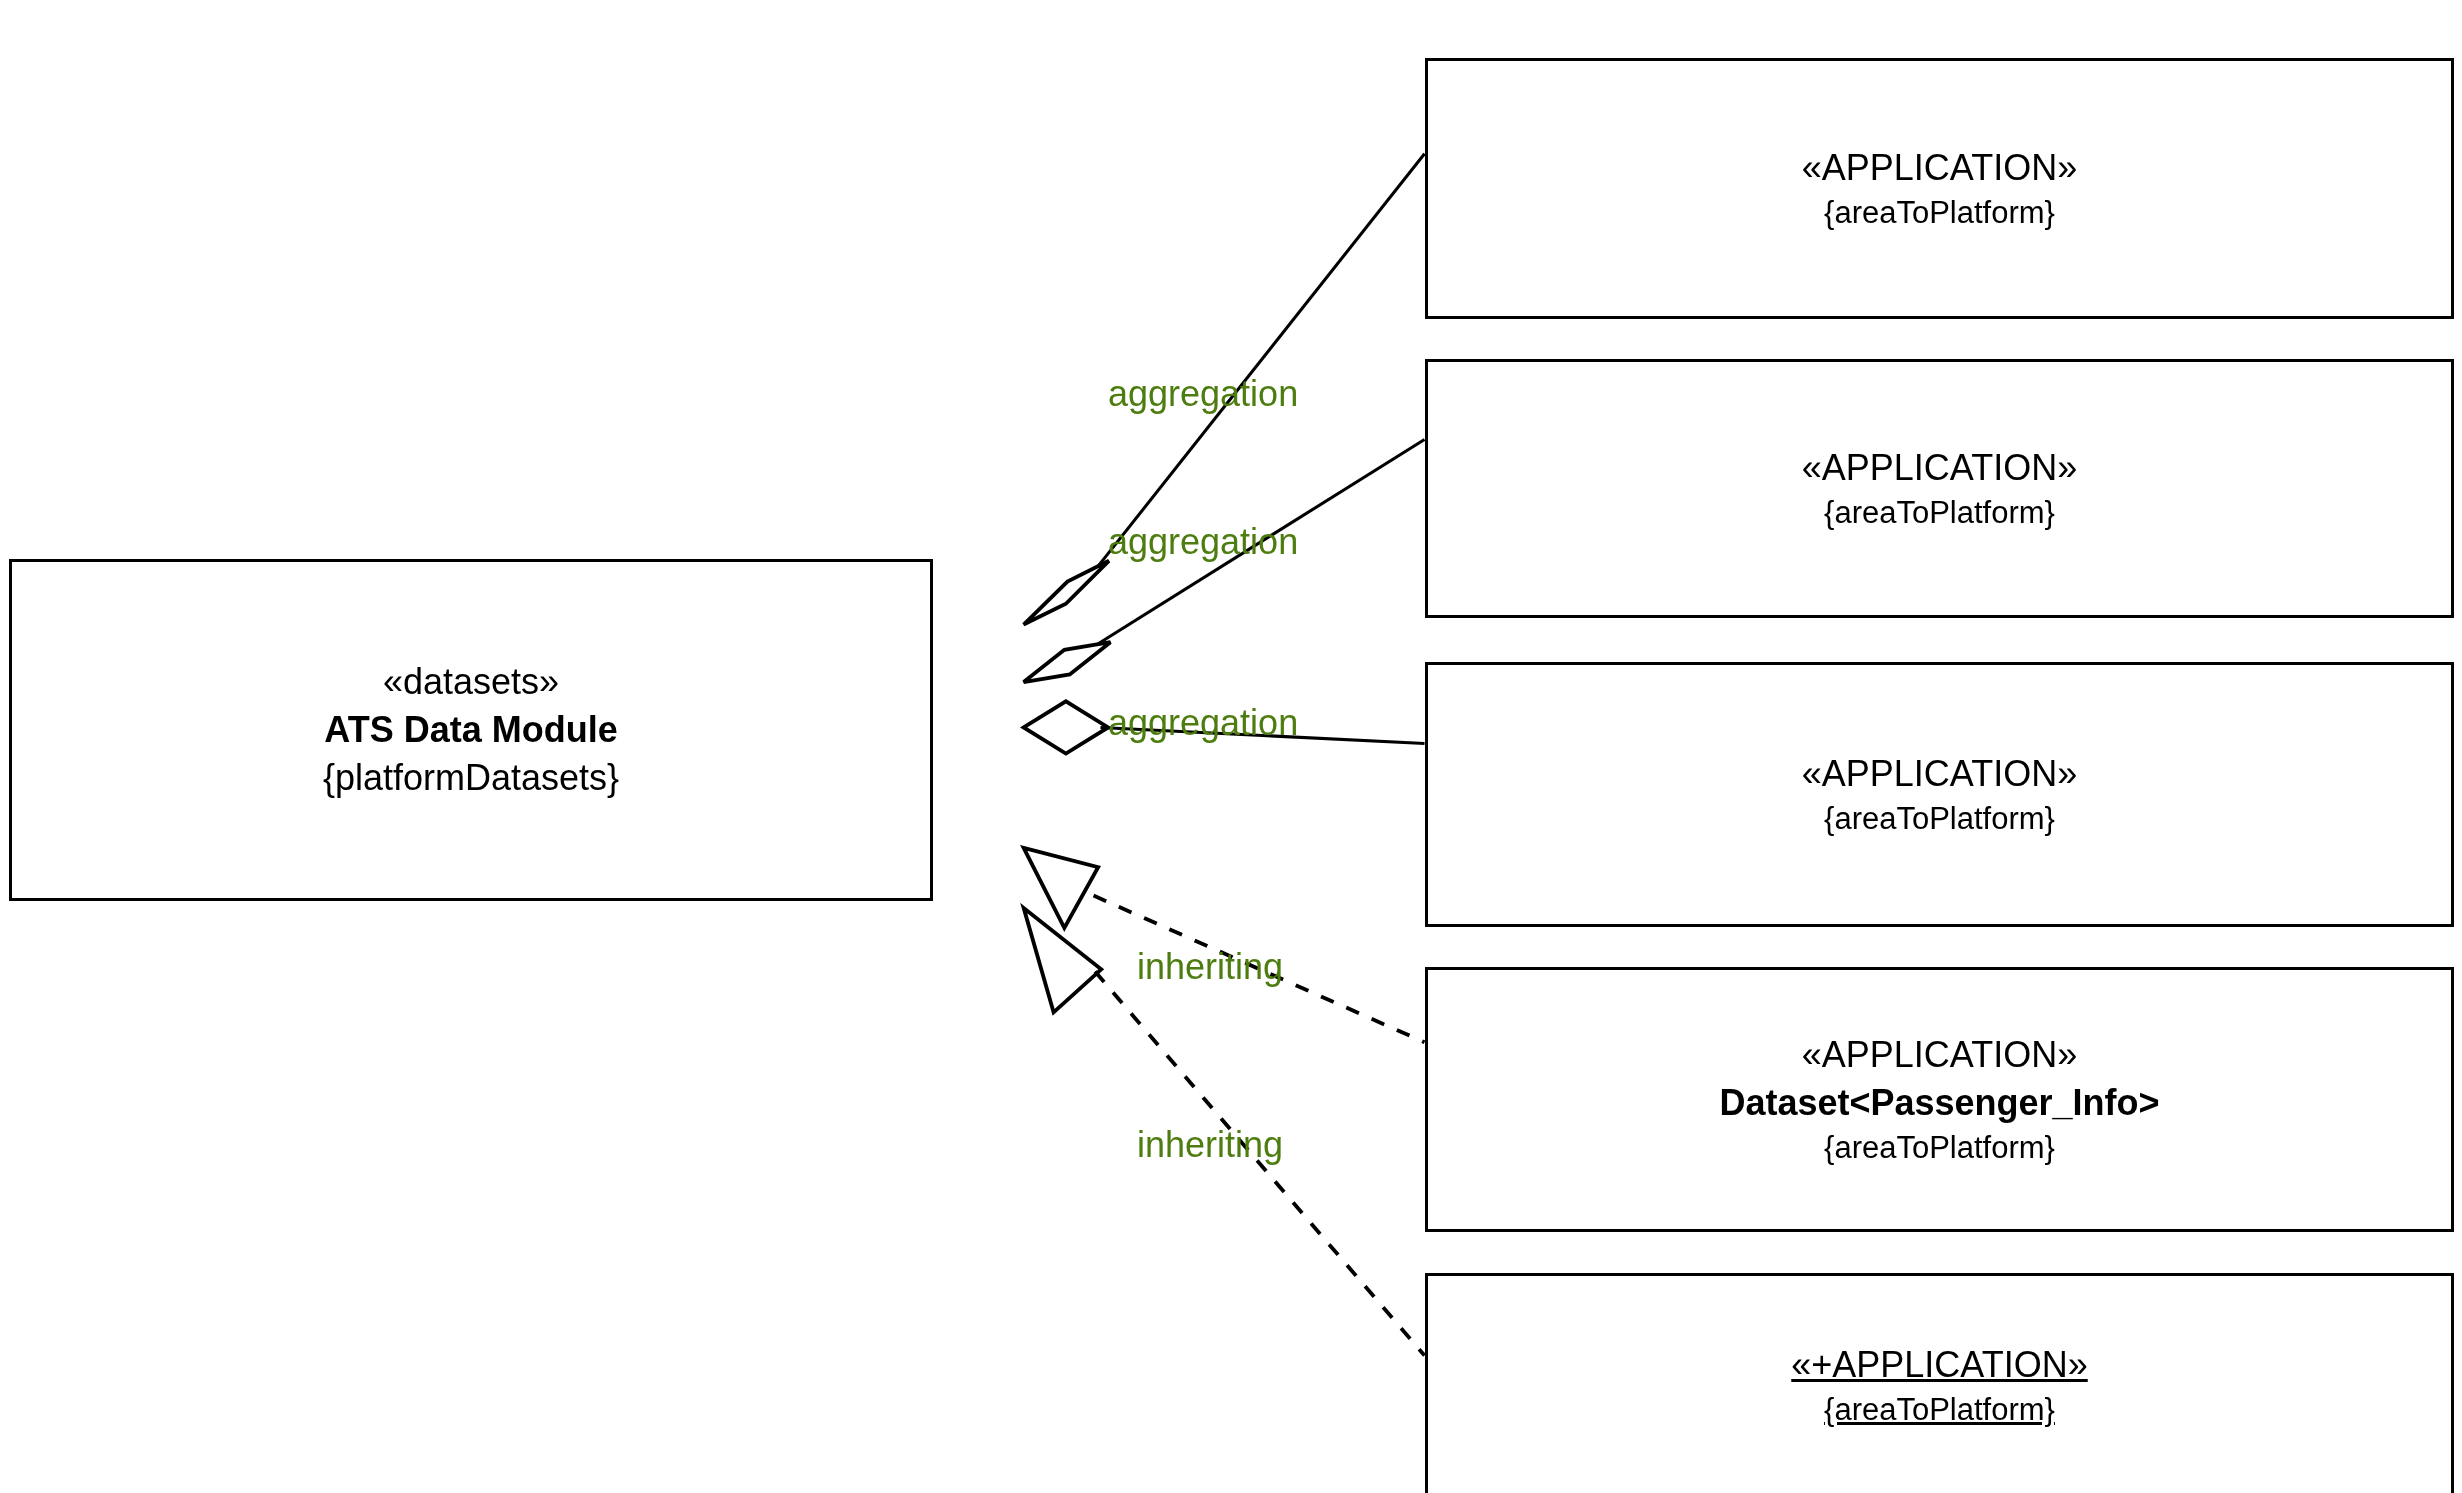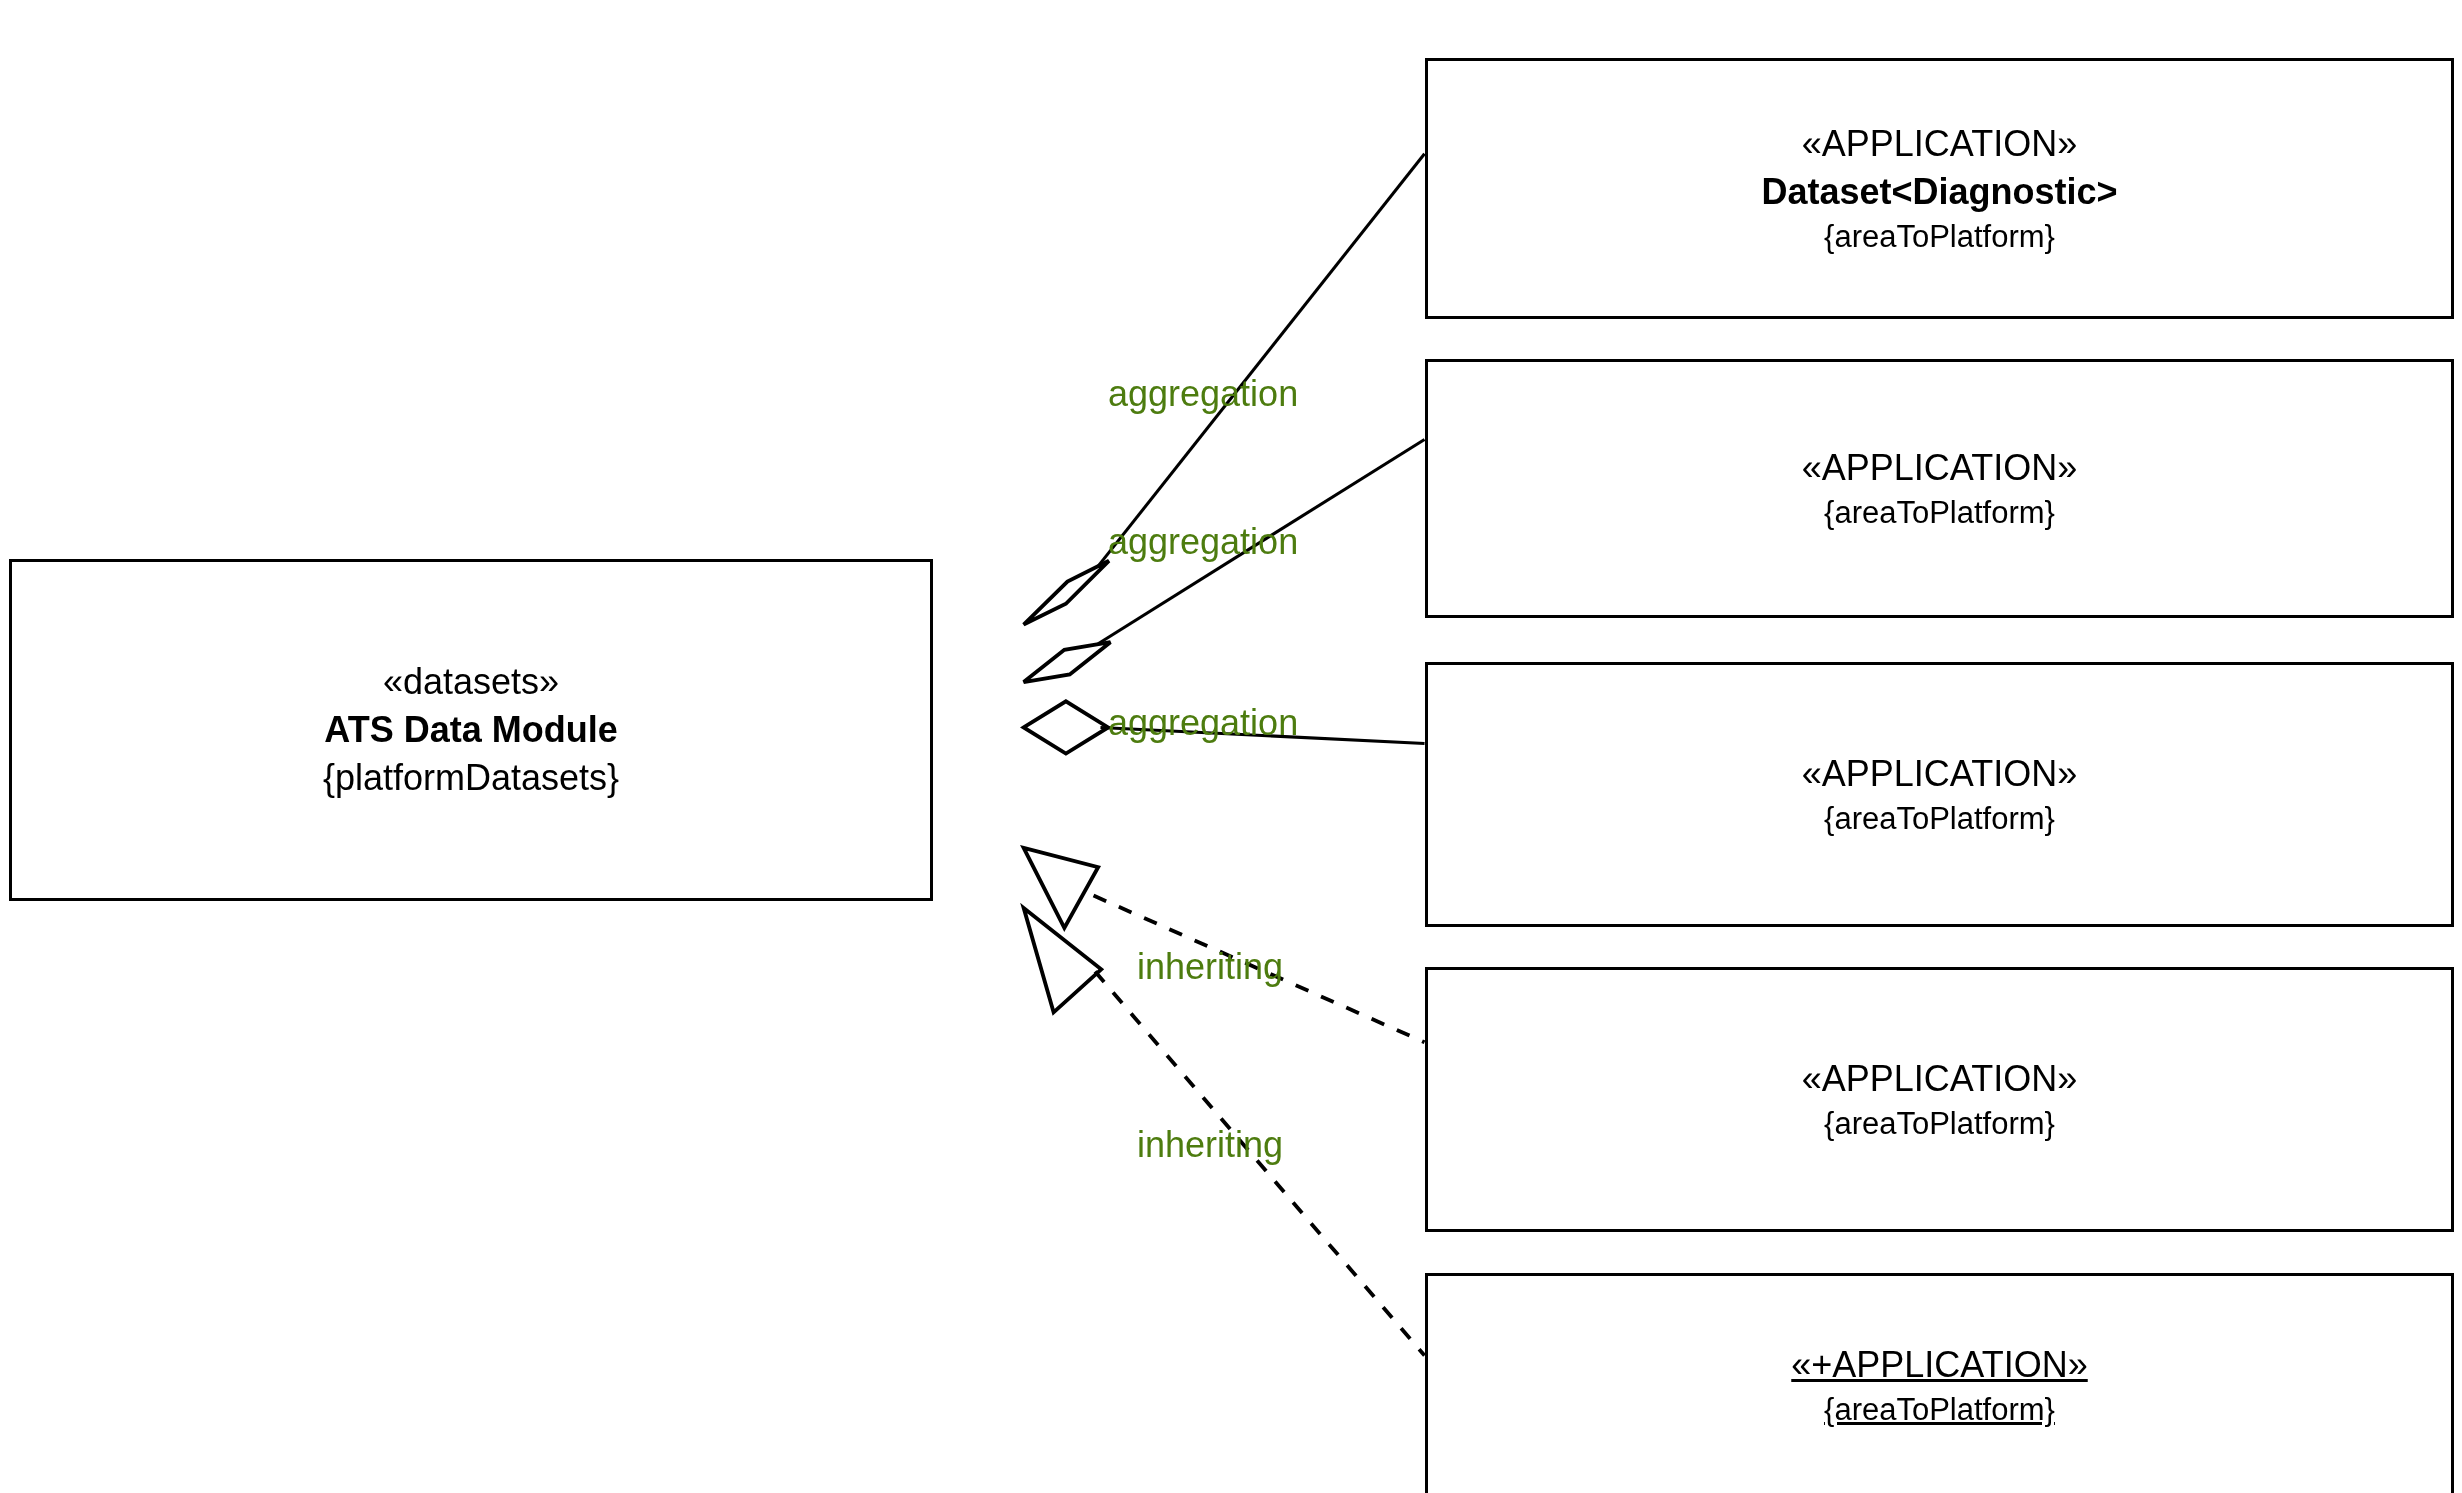--- a/index.html
+++ b/index.html
@@ -100,36 +100,36 @@
   </svg>
 
   <div class="uml-box" id="main-box" style="left:9px; top:511px; width:924px; height:342px;">
     <div class="box-line stereotype">«datasets»</div>
     <div class="box-line classname">ATS Data Module</div>
     <div class="box-line tagged">{platformDatasets}</div>
   </div>
 
   <div class="uml-box" style="left:1425px; top:10px; width:1029px; height:261px;">
     <div class="box-line stereotype">«APPLICATION»</div>
-    <div class="box-line classname">Dataset&lt;Diagnostic&gt;</div>
     <div class="box-line tagged">{areaToPlatform}</div>
   </div>
 
   <div class="uml-box" style="left:1425px; top:311px; width:1029px; height:259px;">
     <div class="box-line stereotype">«APPLICATION»</div>
     <div class="box-line tagged">{areaToPlatform}</div>
   </div>
 
   <div class="uml-box" style="left:1425px; top:614px; width:1029px; height:265px;">
     <div class="box-line stereotype">«APPLICATION»</div>
     <div class="box-line tagged">{areaToPlatform}</div>
   </div>
 
   <div class="uml-box" style="left:1425px; top:919px; width:1029px; height:265px;">
     <div class="box-line stereotype">«APPLICATION»</div>
+    <div class="box-line classname">Dataset&lt;Passenger_Info&gt;</div>
     <div class="box-line tagged">{areaToPlatform}</div>
   </div>
 
   <div class="uml-box" style="left:1425px; top:1225px; width:1029px; height:226px;text-decoration:underline;">
     <div class="box-line stereotype">«+APPLICATION»</div>
     <div class="box-line tagged">{areaToPlatform}</div>
   </div>
 
   <div class="edge-label" style="left:1108px; top:376px;">aggregation</div>
 

